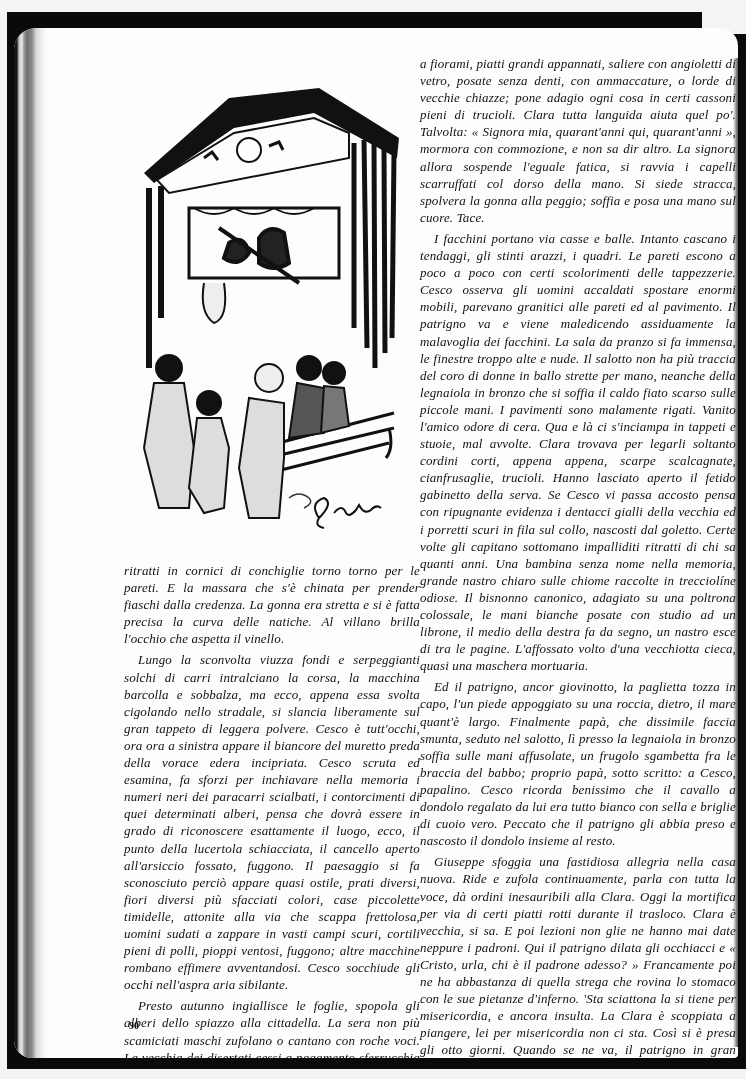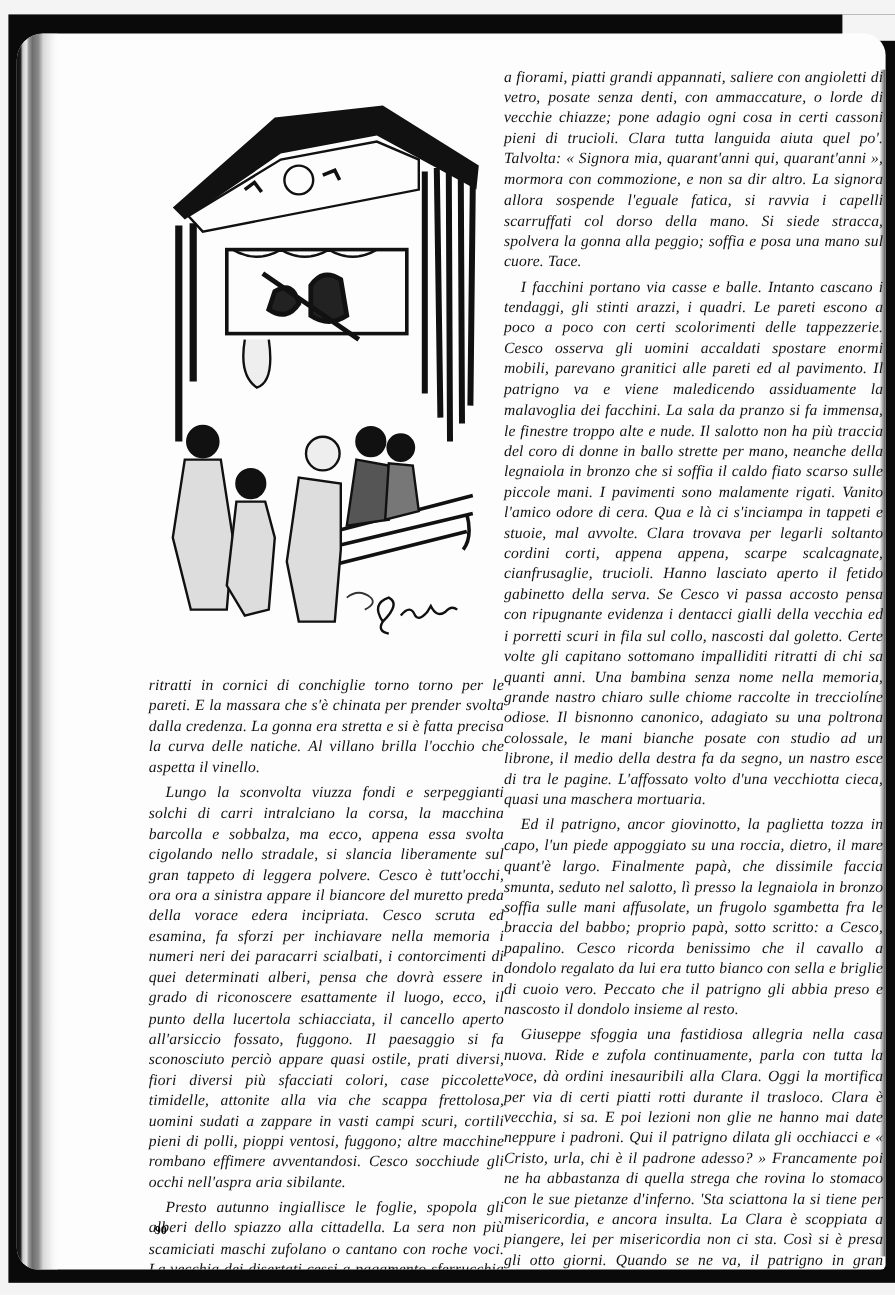--- a/index.html
+++ b/index.html
@@ -62,21 +62,21 @@
       <path d="M188 315 L180 370 L215 365 L215 320 Z" fill="#555"></path>
       <circle cx="225" cy="305" r="11" fill="#111"></circle>
       <path d="M215 318 L212 365 L240 358 L235 320 Z" fill="#777"></path>
     </g>
 
     <path d="M210 450 q-10 -15 5 -20 q10 5 -5 20 q-5 8 5 10 M225 445 q8 -10 12 0 q3 5 10 -3 l3 -5 q5 10 12 5 q5 -6 10 -2" stroke="#111" stroke-width="2" fill="none"></path>
     <path d="M180 430 q10 -8 20 0 q5 5 -5 10" stroke="#333" stroke-width="1.5" fill="none"></path>
   </svg>
 
   <div class="col left-col">
-    <p class="noindent">ritratti in cornici di conchiglie torno torno per le pareti. E la massara che s'è chinata per prender svolta dalla credenza. La gonna era stretta e si è fatta precisa la curva delle natiche. Al villano brilla l'occhio che aspetta il vinello.</p>
+    <p class="noindent">ritratti in cornici di conchiglie torno torno per le pareti. E la massara che s'è chinata per prender fiaschi dalla credenza. La gonna era stretta e si è fatta precisa la curva delle natiche. Al villano brilla l'occhio che aspetta il vinello.</p>
     <p>Lungo la sconvolta viuzza fondi e serpeggianti solchi di carri intralciano la corsa, la macchina barcolla e sobbalza, ma ecco, appena essa svolta cigolando nello stradale, si slancia liberamente sul gran tappeto di leggera polvere. Cesco è tutt'occhi, ora ora a sinistra appare il biancore del muretto preda della vorace edera incipriata. Cesco scruta ed esamina, fa sforzi per inchiavare nella memoria i numeri neri dei paracarri scialbati, i contorcimenti di quei determinati alberi, pensa che dovrà essere in grado di riconoscere esattamente il luogo, ecco, il punto della lucertola schiacciata, il cancello aperto all'arsiccio fossato, fuggono. Il paesaggio si fa sconosciuto perciò appare quasi ostile, prati diversi, fiori diversi più sfacciati colori, case piccolette timidelle, attonite alla via che scappa frettolosa, uomini sudati a zappare in vasti campi scuri, cortili pieni di polli, pioppi ventosi, fuggono; altre macchine rombano effimere avventandosi. Cesco socchiude gli occhi nell'aspra aria sibilante.</p>
     <p>Presto autunno ingiallisce le foglie, spopola gli alberi dello spiazzo alla cittadella. La sera non più scamiciati maschi zufolano o cantano con roche voci. La vecchia dei disertati cessi a pagamento sferrucchia china sulla porta della casupola in legno scuro. Tutto diventa un po' stanco, specie nella nenia dei pomeriggi. Ora poi una sconsolata melanconia cresce attorno man mano che la madre apre ermetici armadi inconosciuti, spolvera e mette in mostra tazzine</p>
   </div>
 
   <div class="col right-col">
     <p class="noindent">a fiorami, piatti grandi appannati, saliere con angioletti di vetro, posate senza denti, con ammaccature, o lorde di vecchie chiazze; pone adagio ogni cosa in certi cassoni pieni di trucioli. Clara tutta languida aiuta quel po'. Talvolta: « Signora mia, quarant'anni qui, quarant'anni », mormora con commozione, e non sa dir altro. La signora allora sospende l'eguale fatica, si ravvia i capelli scarruffati col dorso della mano. Si siede stracca, spolvera la gonna alla peggio; soffia e posa una mano sul cuore. Tace.</p>
     <p>I facchini portano via casse e balle. Intanto cascano i tendaggi, gli stinti arazzi, i quadri. Le pareti escono a poco a poco con certi scolorimenti delle tappezzerie. Cesco osserva gli uomini accaldati spostare enormi mobili, parevano granitici alle pareti ed al pavimento. Il patrigno va e viene maledicendo assiduamente la malavoglia dei facchini. La sala da pranzo si fa immensa, le finestre troppo alte e nude. Il salotto non ha più traccia del coro di donne in ballo strette per mano, neanche della legnaiola in bronzo che si soffia il caldo fiato scarso sulle piccole mani. I pavimenti sono malamente rigati. Vanito l'amico odore di cera. Qua e là ci s'inciampa in tappeti e stuoie, mal avvolte. Clara trovava per legarli soltanto cordini corti, appena appena, scarpe scalcagnate, cianfrusaglie, trucioli. Hanno lasciato aperto il fetido gabinetto della serva. Se Cesco vi passa accosto pensa con ripugnante evidenza i dentacci gialli della vecchia ed i porretti scuri in fila sul collo, nascosti dal goletto. Certe volte gli capitano sottomano impalliditi ritratti di chi sa quanti anni. Una bambina senza nome nella memoria, grande nastro chiaro sulle chiome raccolte in trecciolíne odiose. Il bisnonno canonico, adagiato su una poltrona colossale, le mani bianche posate con studio ad un librone, il medio della destra fa da segno, un nastro esce di tra le pagine. L'affossato volto d'una vecchiotta cieca, quasi una maschera mortuaria.</p>
     <p>Ed il patrigno, ancor giovinotto, la paglietta tozza in capo, l'un piede appoggiato su una roccia, dietro, il mare quant'è largo. Finalmente papà, che dissimile faccia smunta, seduto nel salotto, lì presso la legnaiola in bronzo soffia sulle mani affusolate, un frugolo sgambetta fra le braccia del babbo; proprio papà, sotto scritto: a Cesco, papalino. Cesco ricorda benissimo che il cavallo a dondolo regalato da lui era tutto bianco con sella e briglie di cuoio vero. Peccato che il patrigno gli abbia preso e nascosto il dondolo insieme al resto.</p>
     <p>Giuseppe sfoggia una fastidiosa allegria nella casa nuova. Ride e zufola continuamente, parla con tutta la voce, dà ordini inesauribili alla Clara. Oggi la mortifica per via di certi piatti rotti durante il trasloco. Clara è vecchia, si sa. E poi lezioni non glie ne hanno mai date neppure i padroni. Qui il patrigno dilata gli occhiacci e « Cristo, urla, chi è il padrone adesso? » Francamente poi ne ha abbastanza di quella strega che rovina lo stomaco con le sue pietanze d'inferno. 'Sta sciattona la si tiene per misericordia, e ancora insulta. La Clara è scoppiata a piangere, lei per misericordia non ci sta. Così si è presa gli otto giorni. Quando se ne va, il patrigno in gran confidenza rivela a Cesco che è una ladra. Si mangiava di nascosto tutto il burro con lo zucchero, perciò era sempre così unta. Però Cesco sa che un po' bene le voleva. Quasi piange. Poi pensa ai porretti sul collo ed ai dentacci. Clara è sparita così. Più niente nella casa nuova può ricordare l'altra, nè i mobili</p>
   </div>

